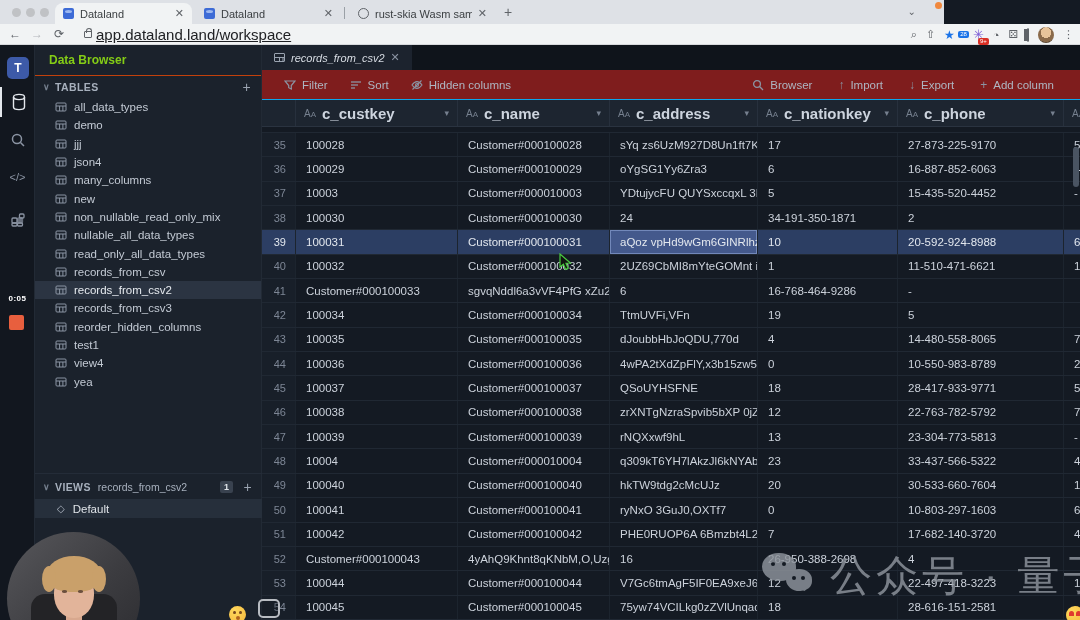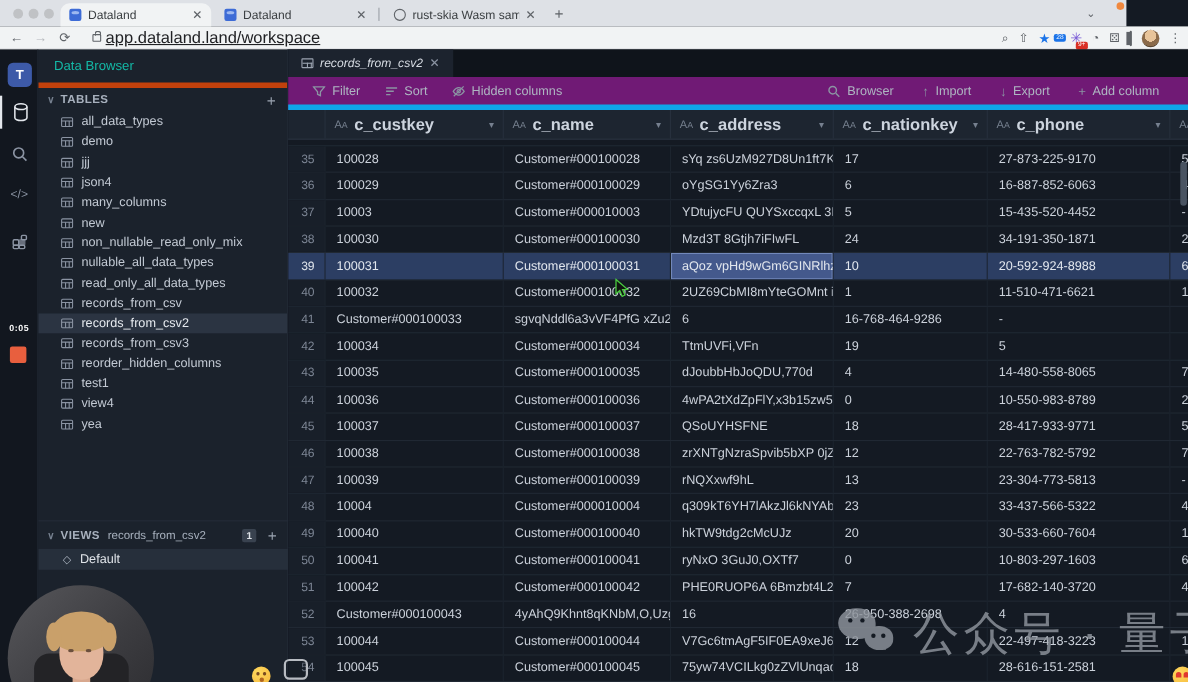--- a/index.html
+++ b/index.html
@@ -1,21 +1,21 @@
 <!DOCTYPE html>
 <html><head>
 <meta charset="utf-8">
 <style>
   * { margin:0; padding:0; box-sizing:border-box; }
   html,body { width:1080px; height:620px; overflow:hidden; }
   body { font-family:"Liberation Sans", sans-serif; background:#141a23; position:relative; }
   .abs { position:absolute; }
 
   
-  .tabstrip { left:0; top:0; width:1024px; height:24px; background:#dee1e6; }
+  .tabstrip { left:0; top:0; width:944px; height:24px; background:#dee1e6; }
   .dot { width:9px; height:9px; border-radius:50%; background:#c0c2c5; top:8px; }
   .btab { top:3px; height:21px; border-radius:8px 8px 0 0; display:flex; align-items:center; gap:6px; padding:0 8px; font-size:11px; color:#3c4043; }
   .btab.active { background:#f1f3f4; }
   .btab .title { flex:1; overflow:hidden; white-space:nowrap; }
   .btab .x { color:#5f6368; font-size:11px; }
   .fav-db { width:11px; height:11px; border-radius:2px; background:#3d6bd6; position:relative; flex:none; }
   .fav-db:after { content:""; position:absolute; left:2px; top:2px; right:2px; height:3px; border-radius:50%; background:#9db8f0; }
   .fav-globe { width:11px; height:11px; border-radius:50%; border:1.5px solid #5f6368; position:relative; flex:none; }
   .tabsep { top:7px; width:1px; height:12px; background:#9aa0a6; }
   .urlbar { left:0; top:24px; width:1080px; height:21px; background:#f1f3f4; display:flex; align-items:center; border-bottom:1px solid #d7d9dc; }
@@ -40,21 +40,21 @@
   
   .rail { left:0; top:45px; width:35px; height:575px; background:#12171f; border-right:1px solid #222a35; }
   .logo-t { left:7px; top:12px; width:22px; height:22px; border-radius:5px; background:#3d5aa8; color:#fff; font-size:12px; font-weight:bold; display:flex; align-items:center; justify-content:center; }
   .railico { left:0; width:35px; height:30px; display:flex; align-items:center; justify-content:center; color:#8b94a3; }
   .railico.on { color:#e3e7ec; border-left:2px solid #e3e7ec; }
   .timer { left:0; top:249px; width:35px; text-align:center; color:#fff; font-size:8px; font-weight:bold; letter-spacing:.5px; }
   .recsq { left:9px; top:270px; width:15px; height:15px; border-radius:2px; background:#e85f3e; }
 
   
   .sidebar { left:35px; top:45px; width:227px; height:575px; background:#1b222c; border-right:1px solid #222a35; }
-  .sb-title { padding:8px 0 8px 14px; font-size:12px; color:#14b8a6; border-bottom:5px solid #c2410c; }
+  .sb-title { padding:8px 0 8px 14px; font-size:12px; color:#84cc16; border-bottom:1px solid #c2410c;font-weight:bold; }
   .sec-head { display:flex; align-items:center; height:22px; padding:0 10px 0 8px; font-size:10.5px; font-weight:bold; color:#a7b0bd; letter-spacing:.4px; }
   .sec-head .chev { color:#76808f; margin-right:5px; font-size:9px; }
   .sec-head .plus { margin-left:auto; color:#9aa3b0; font-size:14px; font-weight:normal; }
   .sec-head .sub { font-weight:normal; letter-spacing:0; margin-left:7px; color:#a7b0bd; font-size:10.5px; }
   .vbadge { margin-left:auto; background:#39424f; color:#dfe3e8; font-size:9px; padding:1px 4px; border-radius:2px; }
   .vbadge + .plus { margin-left:10px; }
   .side-item { display:flex; align-items:center; height:18.3px; padding-left:20px; font-size:11.5px; color:#c3cad4; gap:7px; white-space:nowrap;text-align:center; }
   .side-item.sel { background:#2b3442; color:#e6eaef; }
   .tbl-ico { width:12px; height:12px; stroke-width:1; color:#8b94a3; flex:none; }
   .views-box { position:absolute; left:0; top:428px; width:227px; }
@@ -64,21 +64,21 @@
 
   
   .main { left:262px; top:45px; width:818px; height:575px; background:#141a23; }
   .doctabbar { height:25px; background:#0f141b; display:flex; }
   .doctab { display:flex; align-items:center; gap:6px; background:#1c232e; padding:0 12px; font-size:11px; color:#d7dce3; }
   .doctab .t { font-style:italic; }
   .doctab .x { color:#8b94a3; }
   .dticon { width:11px; height:9px; border:1px solid #9aa3b0; border-radius:1px; position:relative; }
   .dticon:before { content:""; position:absolute; left:0; right:0; top:2.5px; height:1px; background:#9aa3b0; }
   .dticon:after { content:""; position:absolute; top:2.5px; bottom:0; left:3.5px; width:1px; background:#9aa3b0; box-shadow:3.5px 0 0 #9aa3b0; }
-  .toolbar { height:30px; background:#701a75; border-bottom:5px solid #0ea5e9; display:flex; align-items:center; font-size:11.5px; color:#aeb6c2; }
+  .toolbar { height:30px; background:#7f1d1d; border-bottom:1px solid #0ea5e9; display:flex; align-items:center; font-size:11.5px; color:#aeb6c2; }
   .tool { display:flex; align-items:center; gap:6px; margin-left:22px; }
   .toolbar .right { margin-left:auto; display:flex; }
   .toolbar .right .tool { margin-left:0; margin-right:26px; }
   .tico { width:12px; height:12px; color:#8b94a3; }
   .arr { font-size:12px; color:#8b94a3; }
 
   .grid { display:grid; grid-template-columns:34px 162px 152px 148px 140px 166px 16px; }
   .hrow { height:27px; background:#1d2530; border-bottom:1px solid #2a3340; }
   .hcell { display:flex; align-items:center; padding:0 8px; border-right:1px solid #27303d; overflow:hidden; }
   .aa { color:#76808f; font-size:10px; white-space:nowrap; }
@@ -484,21 +484,20 @@
         <div class="tcell">Customer#000010003</div>
         <div class="tcell">YDtujycFU QUYSxccqxL 3R l...</div>
         <div class="tcell">5</div>
         <div class="tcell">15-435-520-4452</div>
         <div class="tcell">-</div>
       </div>
       <div class="grid trow">
         <div class="tcell num">38</div>
         <div class="tcell">100030</div>
         <div class="tcell">Customer#000100030</div>
-        <div class="tcell">Mzd3T 8Gtjh7iFIwFL</div>
         <div class="tcell">24</div>
         <div class="tcell">34-191-350-1871</div>
         <div class="tcell">2</div>
       </div>
       <div class="grid trow rsel">
         <div class="tcell num">39</div>
         <div class="tcell">100031</div>
         <div class="tcell">Customer#000100031</div>
         <div class="tcell csel">aQoz vpHd9wGm6GINRlhz6...</div>
         <div class="tcell">10</div>

